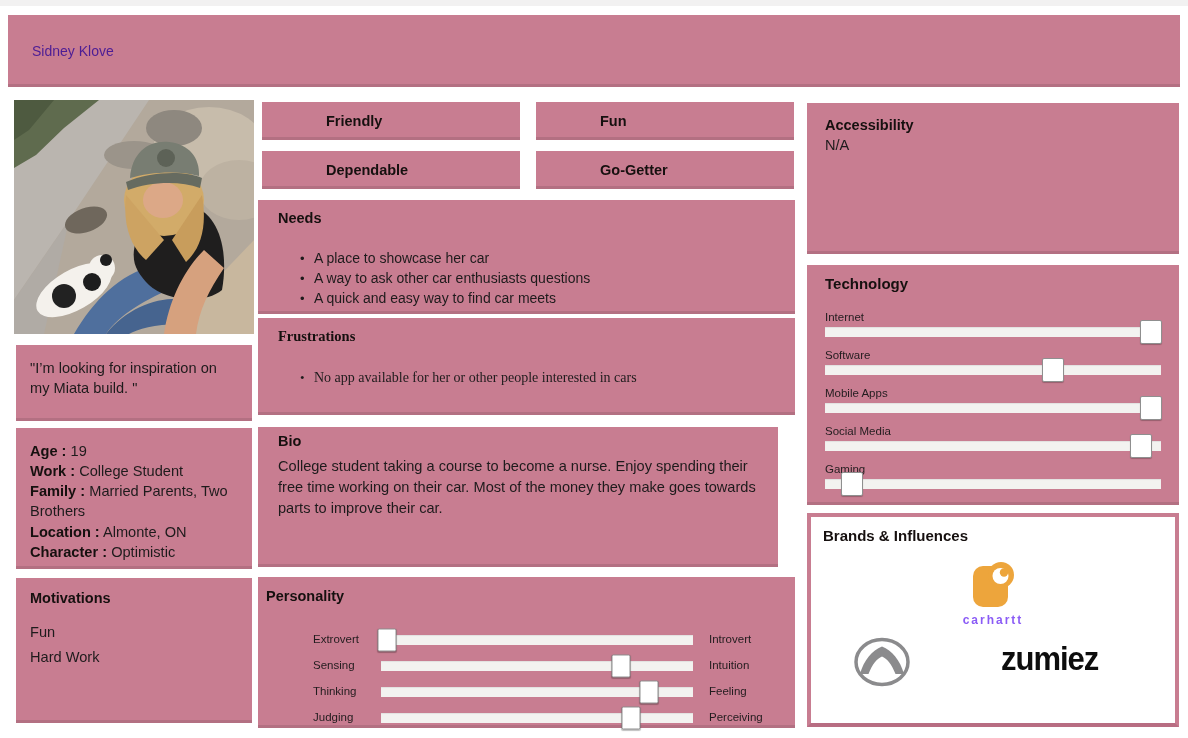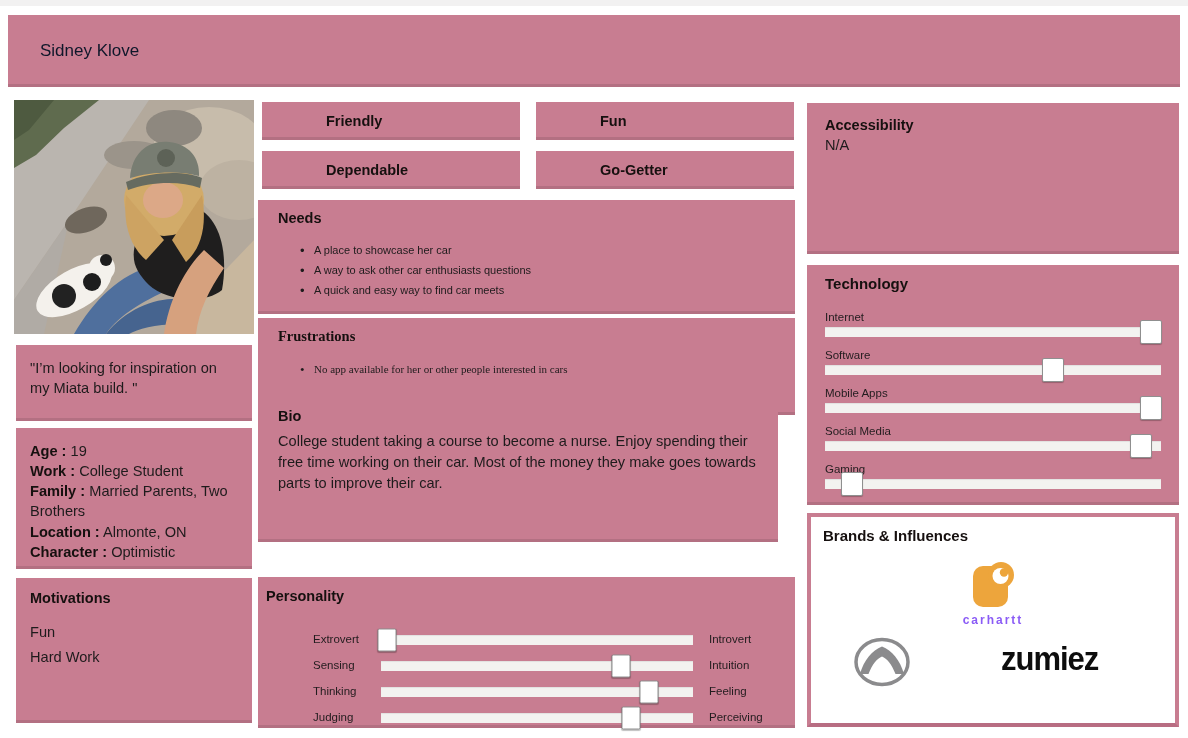--- a/index.html
+++ b/index.html
@@ -4,41 +4,41 @@
 <style>
   html,body{margin:0;padding:0;background:#ffffff;}
   body{font-family:"Liberation Sans", sans-serif;color:#1e1b1c;}
   #canvas{position:relative;width:1188px;height:738px;background:#ffffff;overflow:hidden;}
   .top-strip{position:absolute;left:0;top:0;width:1188px;height:6px;background:#f2f1f1;}
   .pinkbox{position:absolute;background:#c87d91;box-shadow:inset 0 -3px 0 rgba(0,0,0,0.10);box-sizing:border-box;}
   .whitebox{position:absolute;background:#ffffff;border:4px solid #c87d91;border-bottom-color:#b86d82;box-sizing:border-box;}
   .box-title{font-weight:bold;font-size:14.5px;color:#16100f;}
   
   .header{left:8px;top:15px;width:1172px;height:72px;display:flex;align-items:center;}
-  .header .title{font-size:17px;color:#0f172a;padding-left:32px;font-weight:400;}
+  .header .title{font-size:14px;color:#4c1d95;padding-left:24px;font-weight:400;}
   
   .photo{position:absolute;left:14px;top:100px;width:240px;height:234px;}
   .photo svg{display:block;width:100%;height:100%;}
   
   .quote{left:16px;top:345px;width:236px;height:76px;padding:13px 14px;font-size:14.6px;line-height:1.38;}
   .demo{left:16px;top:428px;width:236px;height:141px;padding:13px 14px;font-size:14.6px;line-height:1.38;}
   .demo b{color:#16100f;text-align:center;}
   .motiv{left:16px;top:578px;width:236px;height:145px;padding:12px 14px;}
   .motiv .items{margin-top:14px;font-size:14.6px;line-height:25px;}
   
   .badge{height:38px;width:258px;display:flex;align-items:center;padding-left:44px;}
   .badge span{font-weight:bold;font-size:14.5px;padding-left:20px;color:#16100f;}
   .b1{left:262px;top:102px;} .b2{left:536px;top:102px;}
   .b3{left:262px;top:151px;} .b4{left:536px;top:151px;}
   
   .needs{left:258px;top:200px;width:537px;height:114px;padding:10px 20px;}
   .frus{left:258px;top:318px;width:537px;height:97px;padding:10px 20px;font-family:Liberation Serif, serif;}
-  .bio{left:258px;top:402px;width:520px;height:140px;padding:6px 20px;}
+  .bio{left:258px;top:427px;width:520px;height:140px;padding:6px 20px;}
   .bio p{margin:7px 0 0 0;font-size:14.6px;line-height:1.44;}
-  ul.blist{list-style:none;margin:15px 0 0 0;padding:0 0 0 22px;font-size:11px;line-height:19px;}
+  ul.blist{list-style:none;margin:23px 0 0 0;padding:0 0 0 22px;font-size:14px;line-height:19px;}
   ul.blist li{position:relative;padding-left:14px;margin:0 0 1px 0;}
   ul.blist li::before{content:"•";position:absolute;left:0;top:0;font-size:13px;}
   
   .pers{left:258px;top:577px;width:537px;height:151px;padding:11px 8px;}
   .pers .rows{margin-top:15px;}
   .prow{display:flex;align-items:flex-end;height:26px;margin-left:47px;}
   .plabel{width:68px;font-size:11.5px;color:#221c1e;}
   .prlabel{width:78px;padding-left:16px;font-size:11.5px;color:#221c1e;}
   .track{position:relative;flex:1;height:10px;background:#f3f2f0;box-shadow:inset 0 1px 1px rgba(0,0,0,0.07);}
   .thumb{position:absolute;top:50%;transform:translate(-50%,-50%);width:17px;height:21px;background:#ffffff;border:1px solid #8f8f8f;border-radius:2px;box-shadow:0 1px 1px rgba(0,0,0,0.25);}

